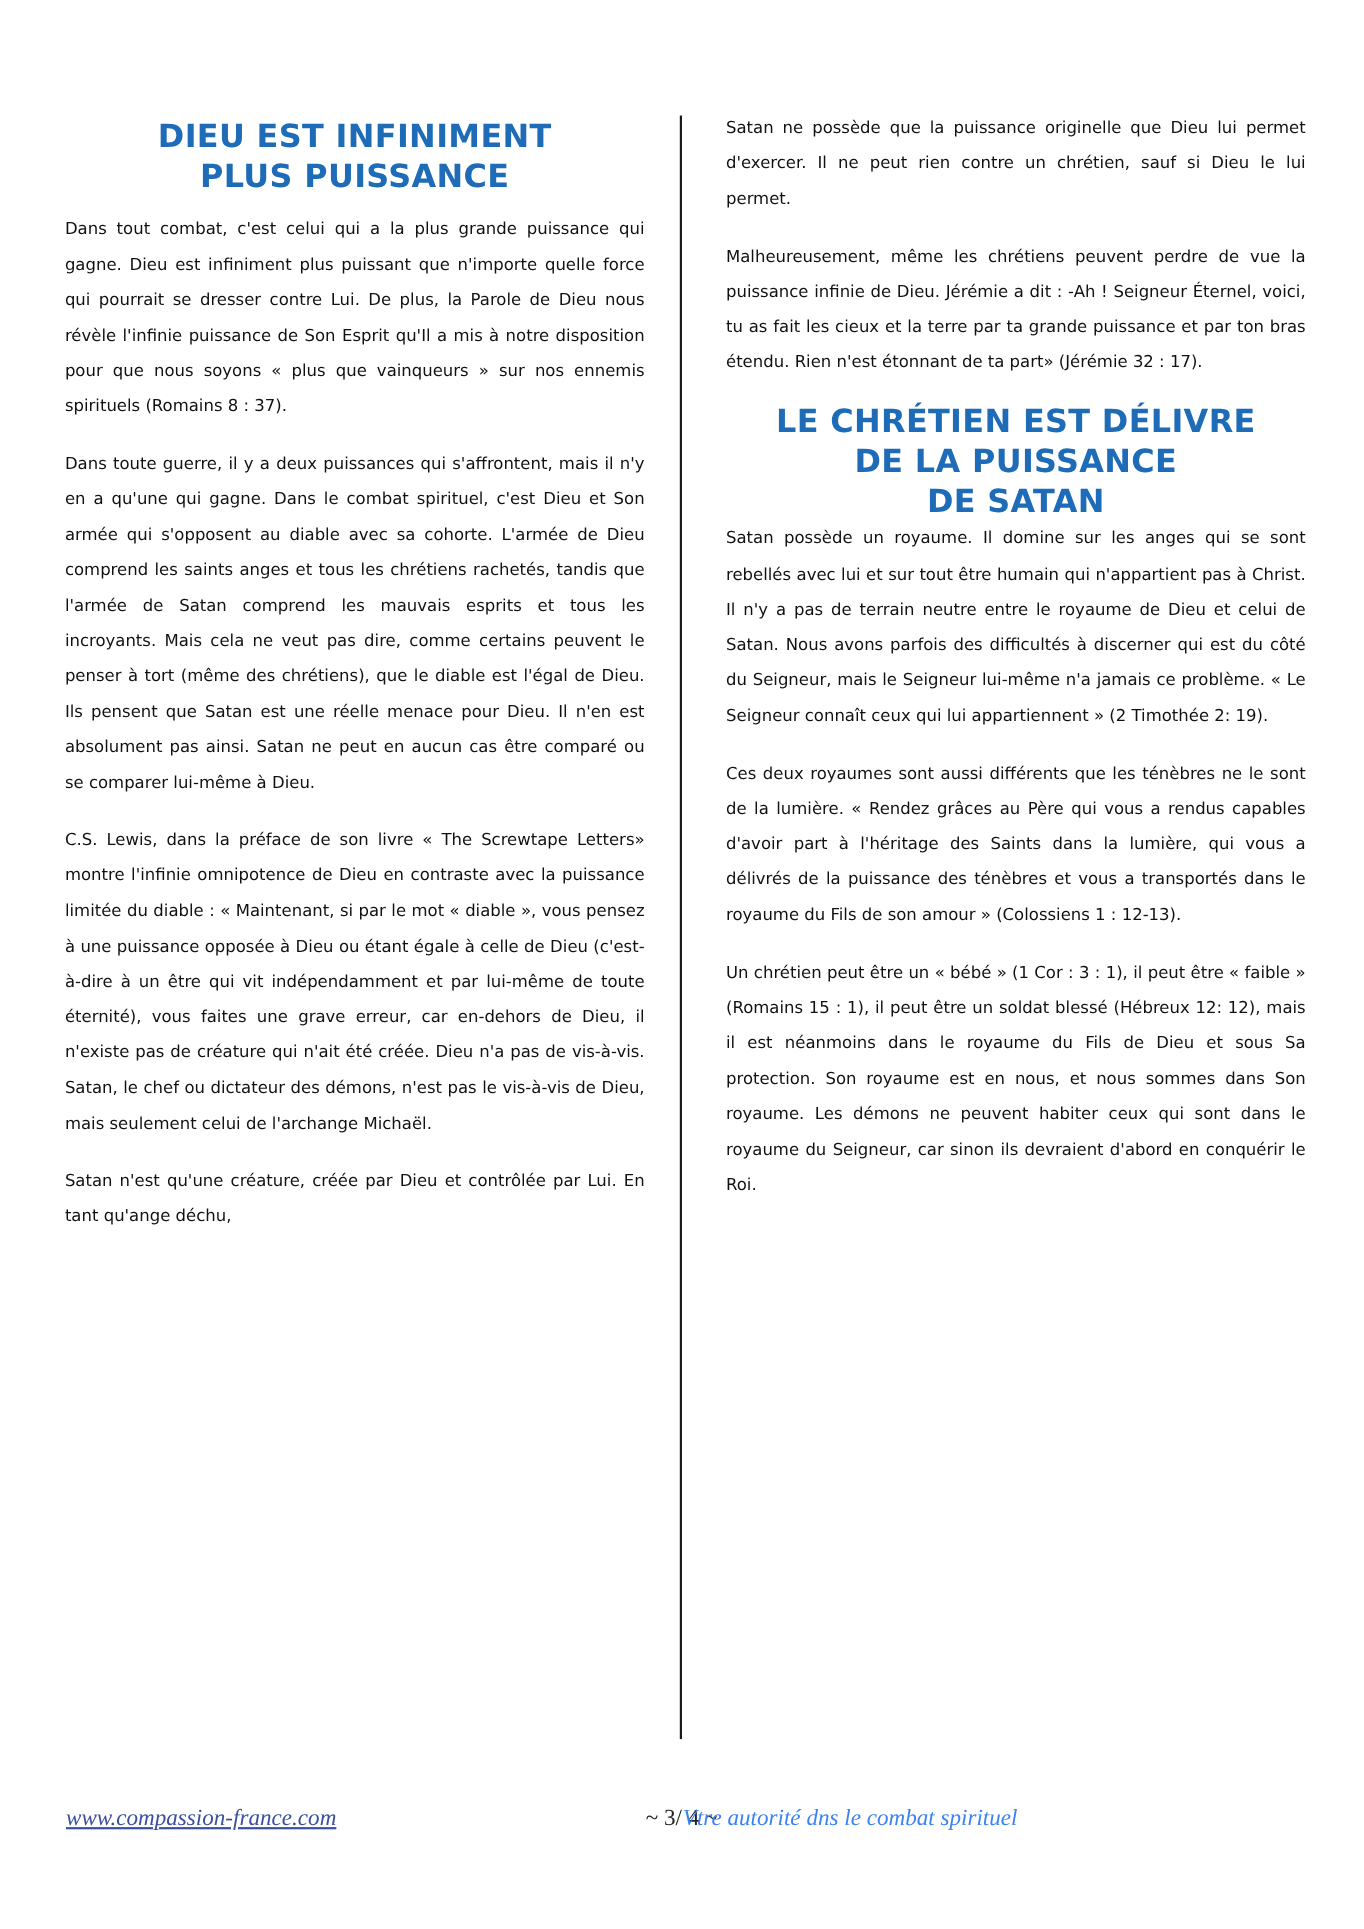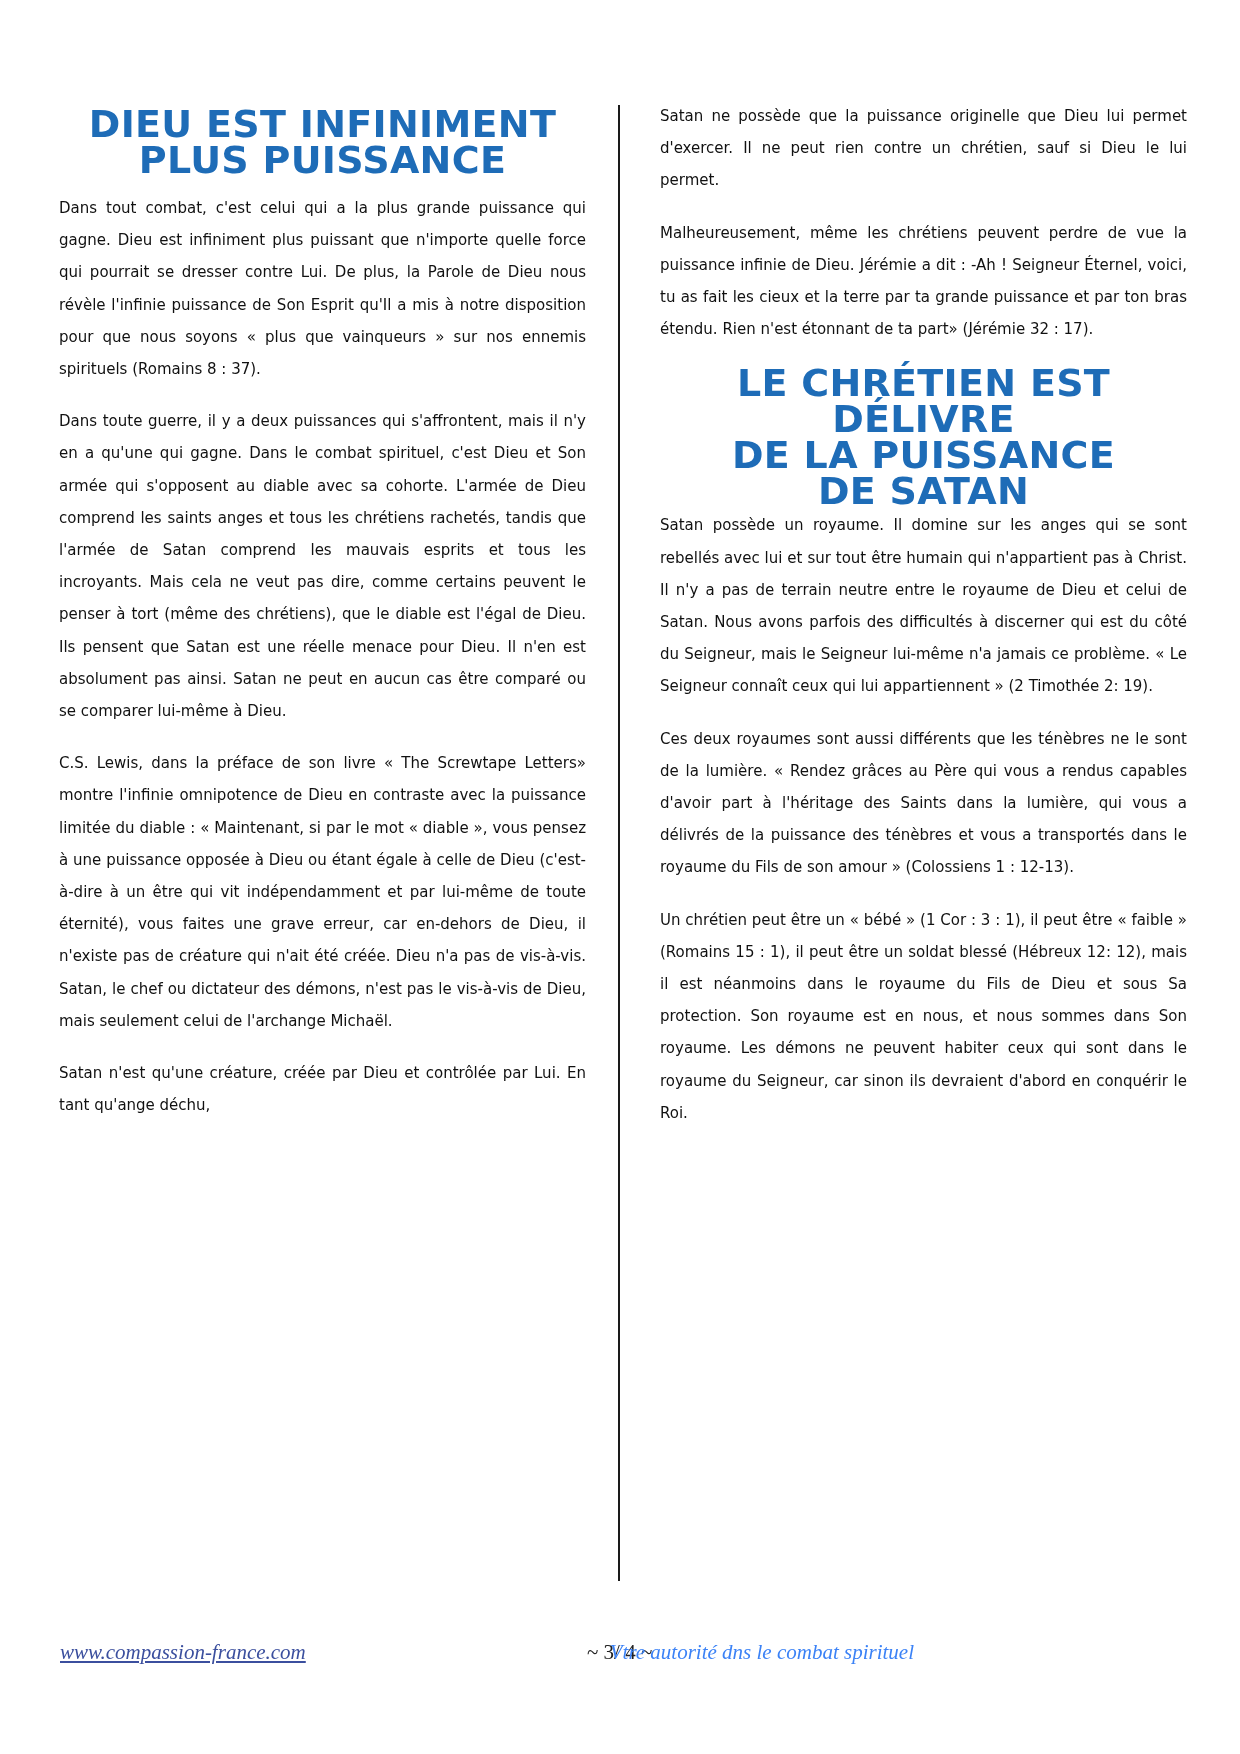--- a/index.html
+++ b/index.html
@@ -3,28 +3,28 @@
   <meta charset="utf-8">
   <style>
     html, body { margin: 0; padding: 0; background: #ffffff; }
     body { width: 1240px; height: 1754px; position: relative; overflow: hidden;
       font-family: "DejaVu Sans", "Liberation Sans", sans-serif; color: #111111; }
     .col { position: absolute; top: 100px; }
     .col-left { left: 59px; width: 527px; }
     .col-right { left: 660px; width: 527px; }
     .divider { position: absolute; left: 618px; top: 105px; width: 2px; height: 1476px; background: #1a1a1a; }
     h2.heading { margin: 0; text-align: center; color: #1e6cb7; font-weight: bold;
-      font-size: 38px; line-height: 36px; letter-spacing: 0.3px; }
+      font-size: 29px; line-height: 36px; letter-spacing: 0.3px; }
     h2.heading span { display: block; }
     .col-left h2.heading { margin-top: 6px; margin-bottom: 14px; }
     .col-right h2.heading { margin-top: 14px; margin-bottom: 0; }
     p.para { margin: 0 0 20px 0; font-size: 15px; line-height: 32.2px; text-align: justify;
       hyphens: manual; }
     .footer { position: absolute; top: 1640px; left: 0; width: 984px; height: 30px;
-      font-family: "Liberation Serif", "DejaVu Serif", serif; font-style: italic; font-size: 21px; }
+      font-family: "Liberation Serif", "DejaVu Serif", serif; font-style: italic; font-size: 21px; padding-left: 11px; }
     .footer .link { position: absolute; left: 60px; color: #3b4f9e; text-decoration: underline; }
     .footer .page { position: absolute; left: 587px; font-style: normal; color: #222; text-align: center; }
     .footer .title { position: absolute; right: 70px; color: #3b82f6; }
   </style>
 </head>
 <body>
 
 <div class="col col-left">
   <h2 class="heading">
     <span>DIEU EST INFINIMENT</span>

